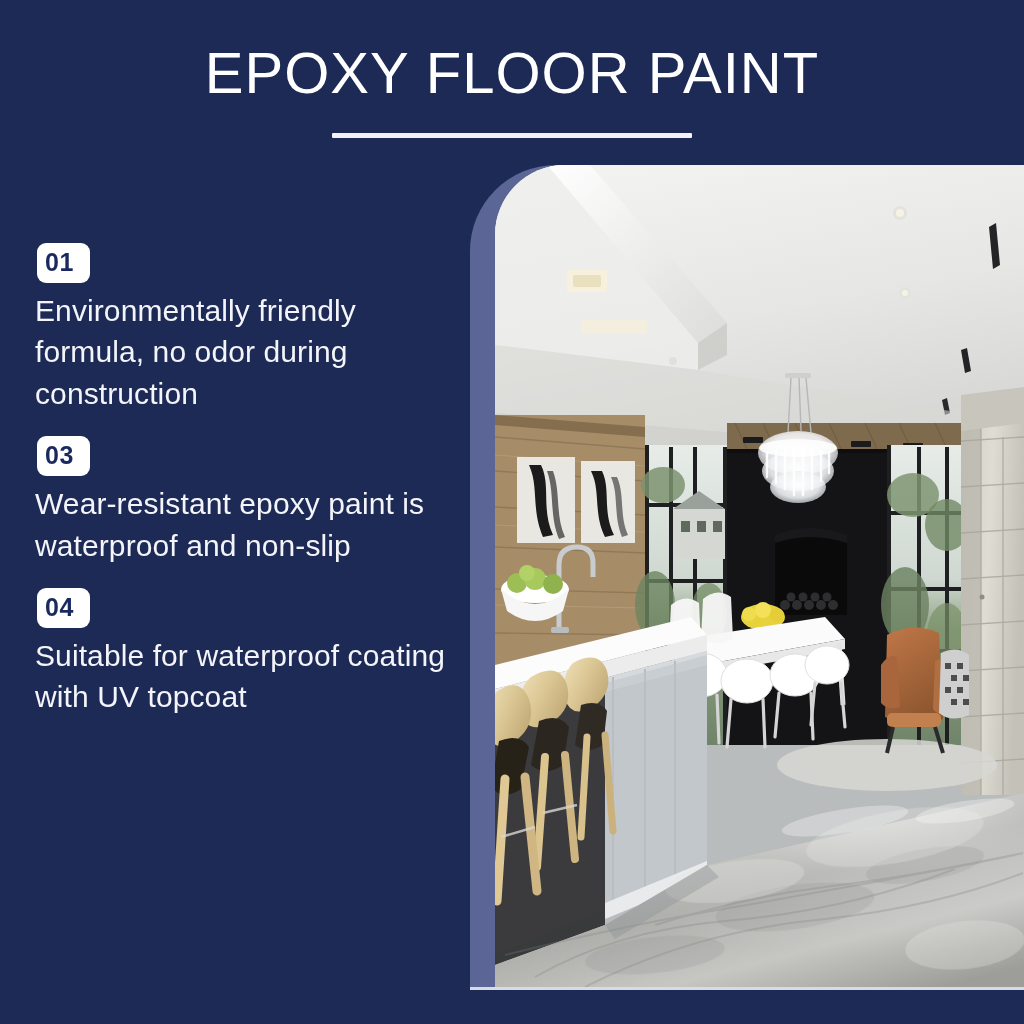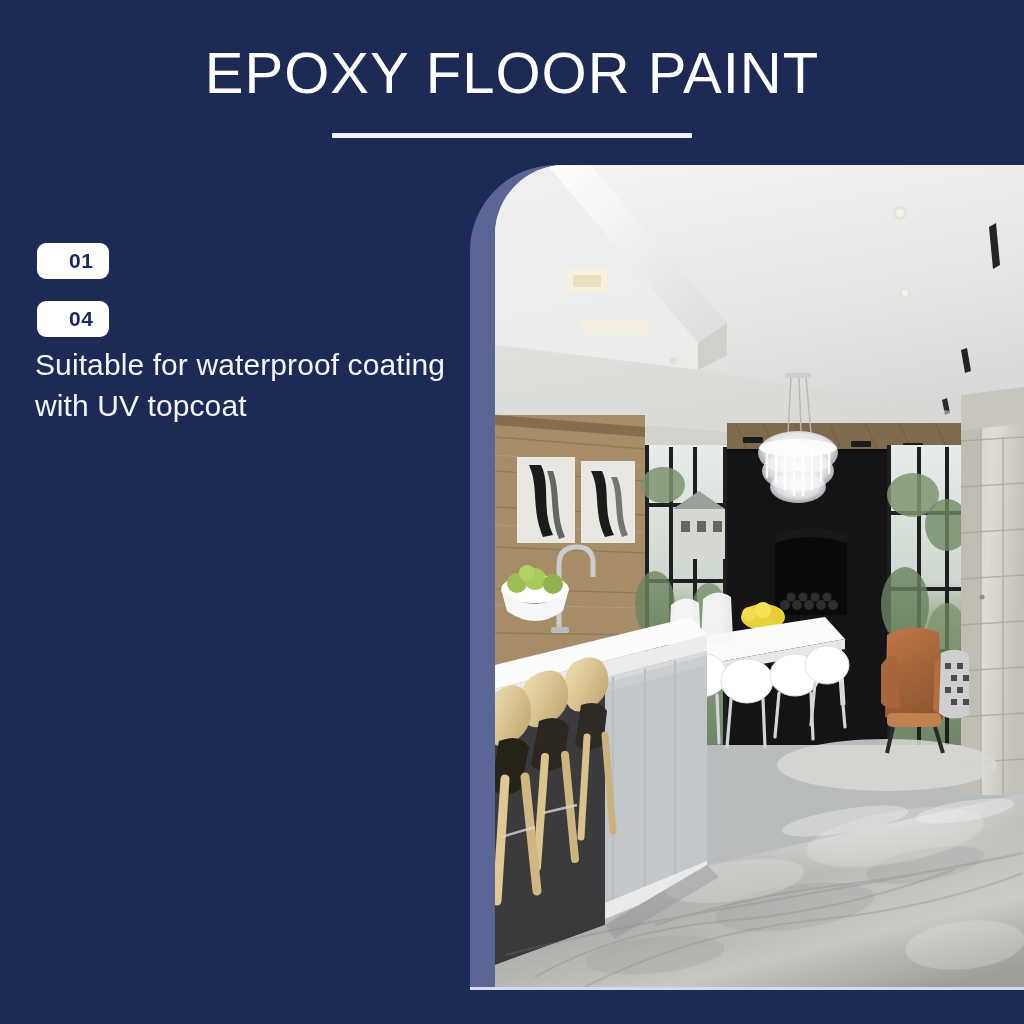--- a/index.html
+++ b/index.html
@@ -44,25 +44,25 @@
     left:35px; top:243px;
     width:420px;
     z-index:6;
   }
   .feature-item { margin-bottom:22px; }
   .feature-item:last-child { margin-bottom:0; }
   .badge {
     display:inline-block;
     background:#ffffff;
     color:#1b2a5e;
-    font-size:21px;
+    font-size:25px;
     font-weight:bold;
     letter-spacing:0.5px;
     line-height:1;
-    padding:7px 16px 8px 32px;
+    padding:7px 16px 8px 8px;
     border-radius:9px;
     margin-left:2px;
   }
   .feature-text {
     margin-top:7px;
     font-size:30px;
     line-height:1.38;
     color:#f4f5fa;
     font-weight:400;
     letter-spacing:0.1px;
@@ -470,23 +470,28 @@
       </g>
 
       <polygon points="110,760 212,700 224,712 120,774" fill="#8e9296" opacity="0.4"></polygon>
     </svg>
   </div>
 
   <div id="feature-list">
 
     <div class="feature-item">
       <div class="badge">01</div>
+      <div class="feature-text">Environmentally friendly formula, no odor during construction</div>
     </div>
 
 
+    <div class="feature-item">
+      <div class="badge">03</div>
+      <div class="feature-text">Wear-resistant epoxy paint is waterproof and non-slip</div>
+    </div>
 
     <div class="feature-item">
       <div class="badge">04</div>
       <div class="feature-text">Suitable for waterproof coating with UV topcoat</div>
     </div>
 
   </div>
 
 </div>
 

